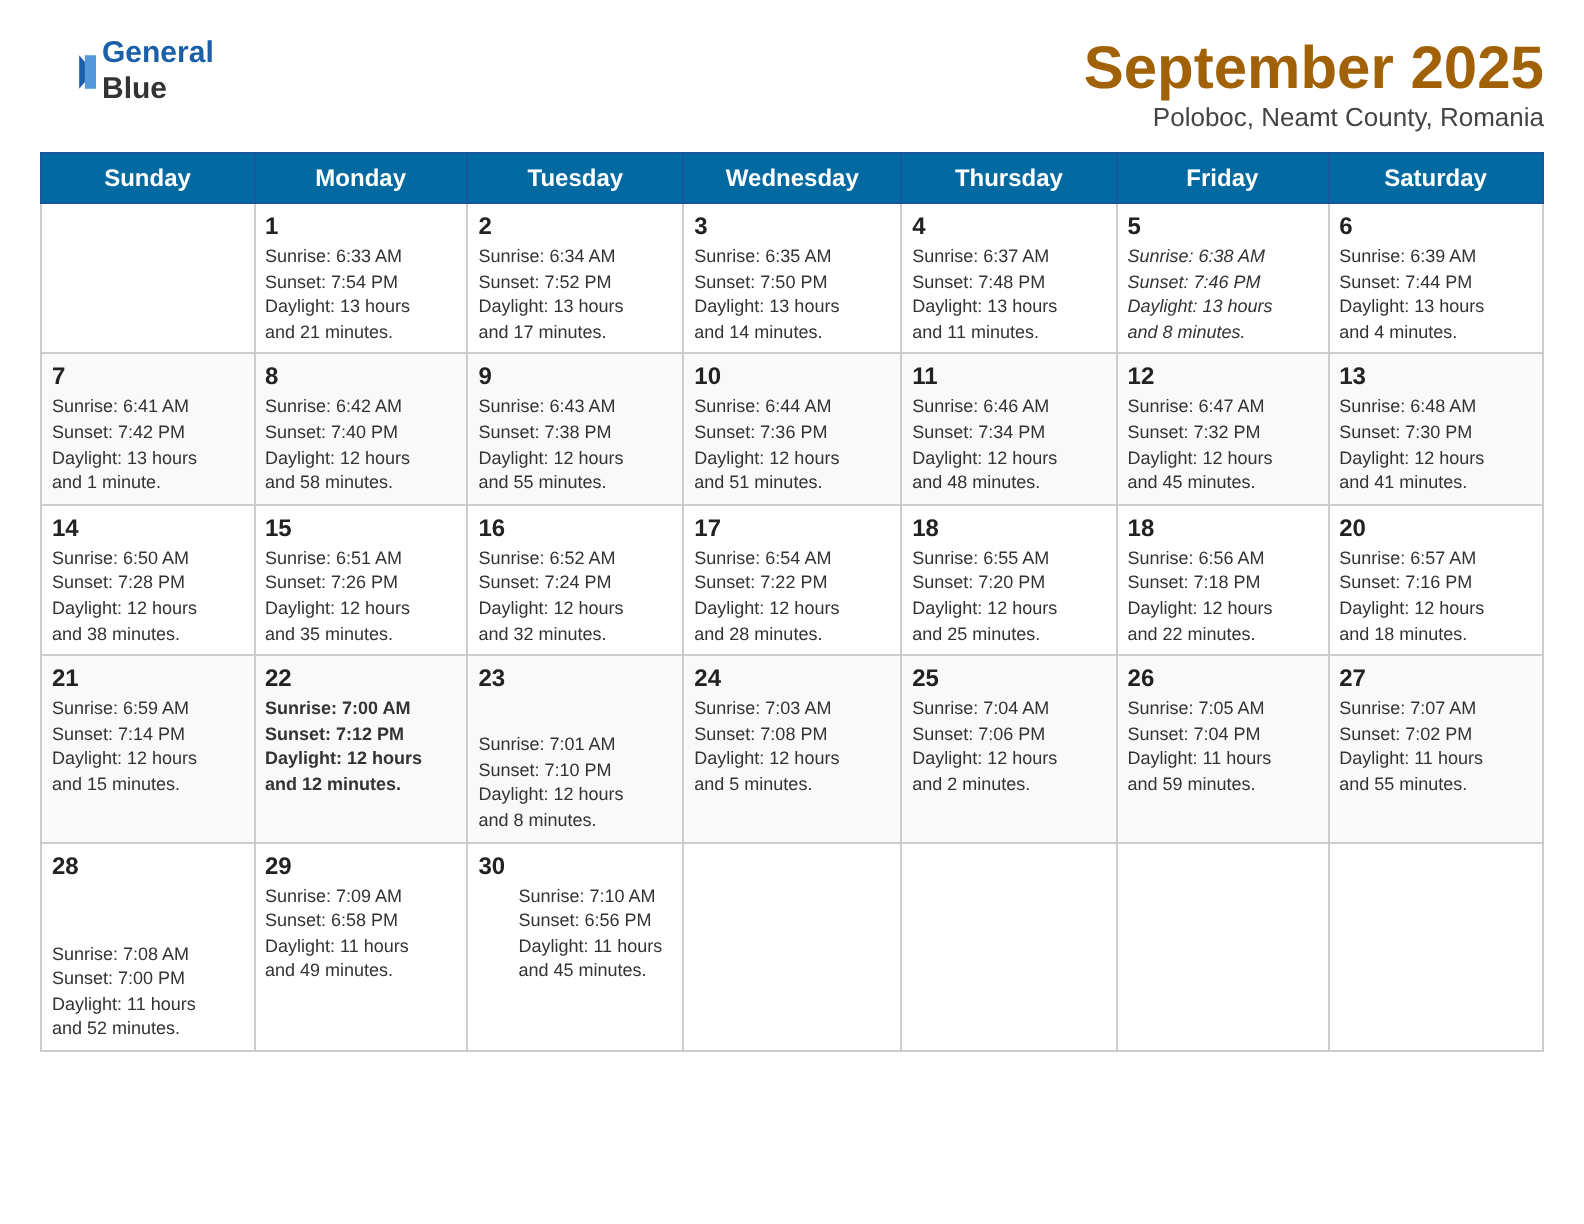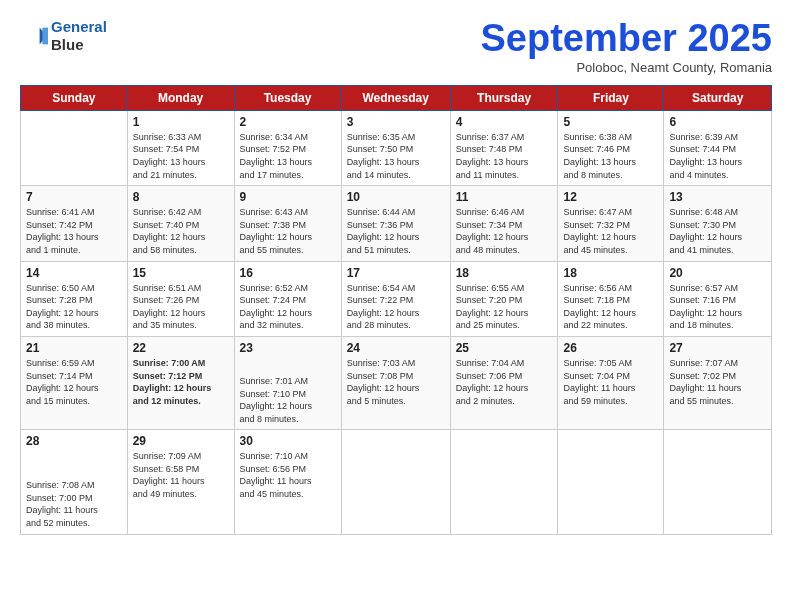--- a/index.html
+++ b/index.html
@@ -34,36 +34,36 @@
     .logo-text .blue { color: #1a5fa8; }
     .logo-icon {
       width: 28px;
       height: 28px;
       margin-right: 3px;
     }
     .title-block {
       text-align: right;
     }
     .month-title {
-      font-size: 38px;
+      font-size: 30px;
       font-weight: bold;
-      color: #1d4ed8;
+      color: #a16207;
       line-height: 1.1;
     }
     .subtitle {
       font-size: 13px;
       color: #444;
     }
     .calendar {
       width: 100%;
       border-collapse: collapse;
       border: 1px solid #ccc;
     }
     .calendar th {
-      background: #b91c1c;
+      background: #0369a1;
       color: #fff;
       font-size: 12px;
       padding: 5px 4px;
       text-align: center;
       font-weight: bold;
       border: 1px solid #1a55a0;
     }
     .calendar td {
       vertical-align: top;
       border: 1px solid #ccc;
@@ -155,21 +155,21 @@
           </td>
           <td>
             <span class="day-num">4</span>
             <div class="day-info" style="white-space: pre-line;">Sunrise: 6:37 AM
 Sunset: 7:48 PM
 Daylight: 13 hours
 and 11 minutes.</div>
           </td>
           <td>
             <span class="day-num">5</span>
-            <div class="day-info" style="white-space: pre-line;">Sunrise: 6:38 AM
+            <div class="day-info" style="white-space: pre-line; font-style: italic;">Sunrise: 6:38 AM
 Sunset: 7:46 PM
 Daylight: 13 hours
 and 8 minutes.</div>
           </td>
           <td>
             <span class="day-num">6</span>
             <div class="day-info" style="white-space: pre-line;">Sunrise: 6:39 AM
 Sunset: 7:44 PM
 Daylight: 13 hours
 and 4 minutes.</div>
@@ -338,21 +338,21 @@
           </td>
           <td>
             <span class="day-num">29</span>
             <div class="day-info" style="white-space: pre-line;">Sunrise: 7:09 AM
 Sunset: 6:58 PM
 Daylight: 11 hours
 and 49 minutes.</div>
           </td>
           <td>
             <span class="day-num">30</span>
-            <div class="day-info" style="white-space: pre-line;">Sunrise: 7:10 AM
+            <div class="day-info" style="white-space: pre-line; margin-left: 20px;">Sunrise: 7:10 AM
 Sunset: 6:56 PM
 Daylight: 11 hours
 and 45 minutes.</div>
           </td>
           <td class="empty-cell"></td>
           <td class="empty-cell"></td>
           <td class="empty-cell"></td>
           <td class="empty-cell"></td>
         </tr>
       </tbody>

